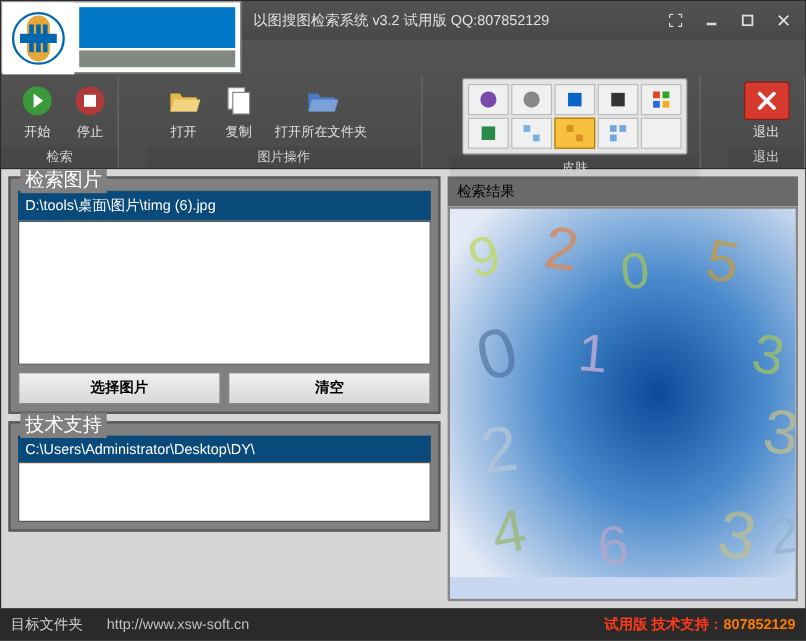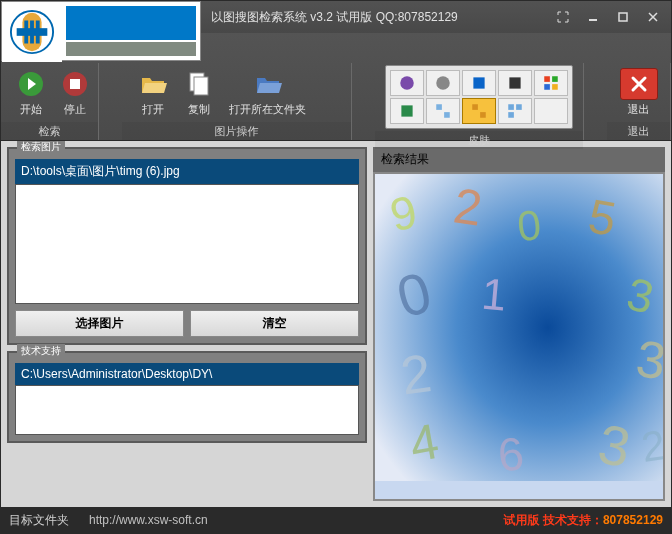--- a/index.html
+++ b/index.html
@@ -23,21 +23,21 @@
 .ribbon-btn .icon-wrap { width: 32px; height: 32px; display: flex; align-items: center; justify-content: center; }
 .ribbon-btn .label { font-size: 11px; color: #e0e0e0; margin-top: 2px; }
 .skin-grid { display: grid; grid-template-columns: repeat(5, 34px); grid-template-rows: repeat(2, 26px); gap: 2px; padding: 4px; background: #e4e4e4; border: 1px solid #888; border-radius: 2px; }
 .skin-cell { background: #f0f0f0; border: 1px solid #bbb; display: flex; align-items: center; justify-content: center; cursor: pointer; }
 .skin-cell.active { background: #f7c13d; border-color: #aa7b00; }
 .exit-btn { background: #d63a2e; border: 1px solid #8a1f17; border-radius: 3px; width: 38px; height: 32px; display: flex; align-items: center; justify-content: center; }
 .main-area { flex: 1; display: flex; gap: 6px; padding: 6px; background: #d6d6d6; overflow: hidden; }
 .left-panel { width: 360px; display: flex; flex-direction: column; gap: 6px; }
 .right-panel { flex: 1; display: flex; flex-direction: column; }
 .fieldset { border: 2px solid #5a5a5a; background: #808080; position: relative; padding: 10px 6px 6px 6px; }
-.fieldset-legend { position: absolute; top: -9px; left: 8px; background: #808080; padding: 0 4px; font-size: 10px; color: #fff; text-align: right; }
+.fieldset-legend { position: absolute; top: -9px; left: 8px; background: #808080; padding: 0 4px; font-size: 16px; color: #fff; text-align: right; }
 .result-header { background: #6a6a6a; color: #000000; font-size: 12px; padding: 4px 8px; }
 .result-body { flex: 1; background: #c8d8f0; border: 2px solid #888; position: relative; overflow: hidden; }
 .numbers-bg { position: absolute; inset: 0; }
 .path-input-row { background: #0a4a7a; color: #fff; font-size: 12px; padding: 4px 6px; }
 .white-box { background: #fff; height: 120px; margin-top: 0; border: 1px solid #555; }
 .white-box.small { height: 50px; }
 .btn-row { display: flex; gap: 6px; margin-top: 6px; font-weight: bold; }
 .flat-btn { flex: 1; background: linear-gradient(#f0f0f0,#d8d8d8); border: 1px solid #888; font-size: 12px; padding: 4px; text-align: center; cursor: pointer; }
 .statusbar { height: 26px; background: #2a2a2a; display: flex; align-items: center; padding: 0 8px; font-size: 12px; color: #ccc; }
 .status-left { color: #d0d0d0; }

